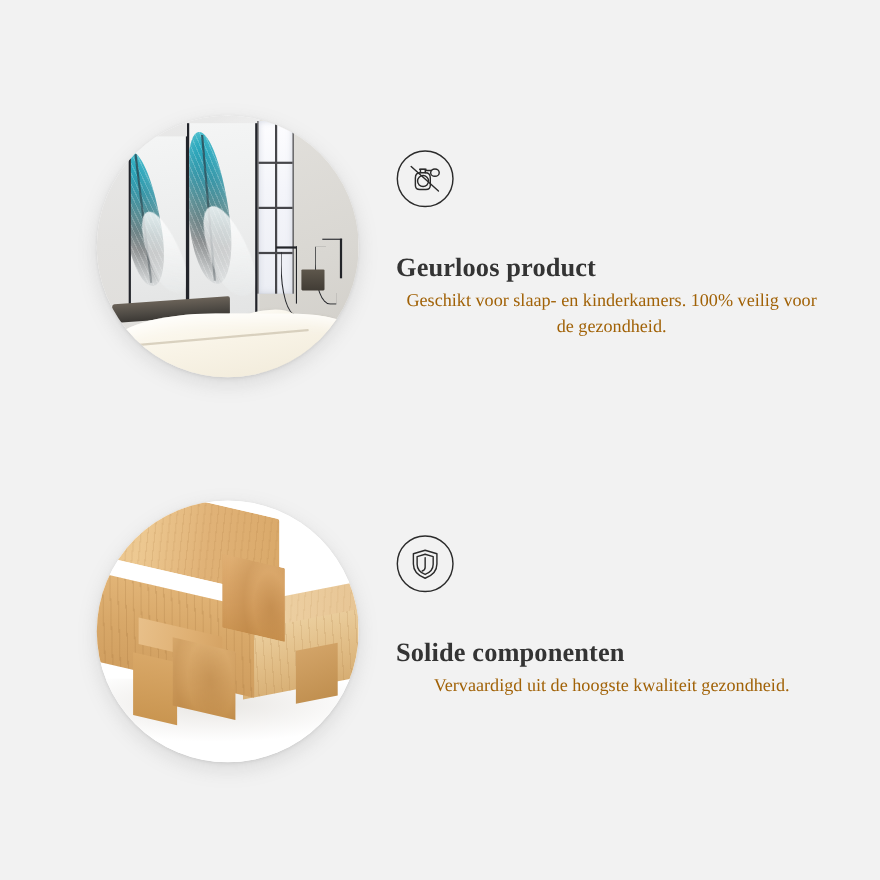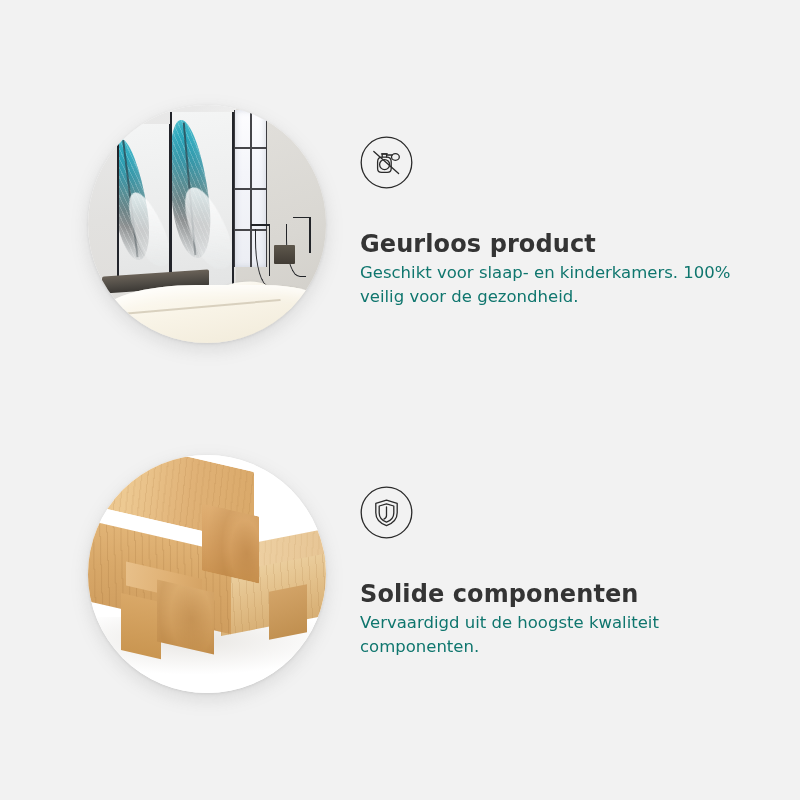--- a/index.html
+++ b/index.html
@@ -14,20 +14,21 @@
     font-family: "DejaVu Sans", "Liberation Sans", sans-serif;
     overflow: hidden;
     position: relative;
   }
 
   .page {
     position: absolute;
     inset: 0;
     width: 800px;
     height: 800px;
+    font-family: Liberation Serif, serif;
   }
 
   
   .feature {
     position: absolute;
     left: 0;
     width: 800px;
     height: 350px;
   }
   .feature-1 { top: 50px; }
@@ -405,22 +406,23 @@
     line-height: 1.2;
     white-space: nowrap;
   }
   .feature-desc {
     position: absolute;
     left: 0;
     top: 194px;
     width: 392px;
     font-size: 16.5px;
     font-weight: 400;
-    color: #0f766e;
+    color: #a16207;
     line-height: 1.48;
+    text-align: center;
   }
 </style>
 </head>
 <body>
 
 <div class="page">
 
   <section class="feature feature-1">
 
     <div class="photo-wrap">
@@ -531,18 +533,18 @@
 
           <path d="M26.5 17.9 19.2 20.0v6.9c0 4.6 3.1 7.6 7.3 9.3
                    4.2-1.7 7.3-4.7 7.3-9.3V20.0z"></path>
 
           <path d="M26.5 21.0v8.6c0 1.9-1.2 3.0-2.6 3.5"></path>
         </svg>
       </div>
 
       <h2 class="feature-title">Solide componenten</h2>
 
-      <p class="feature-desc">Vervaardigd uit de hoogste kwaliteit componenten.</p>
+      <p class="feature-desc">Vervaardigd uit de hoogste kwaliteit gezondheid.</p>
     </div>
 
   </section>
 
 </div>
 
 </body></html>

